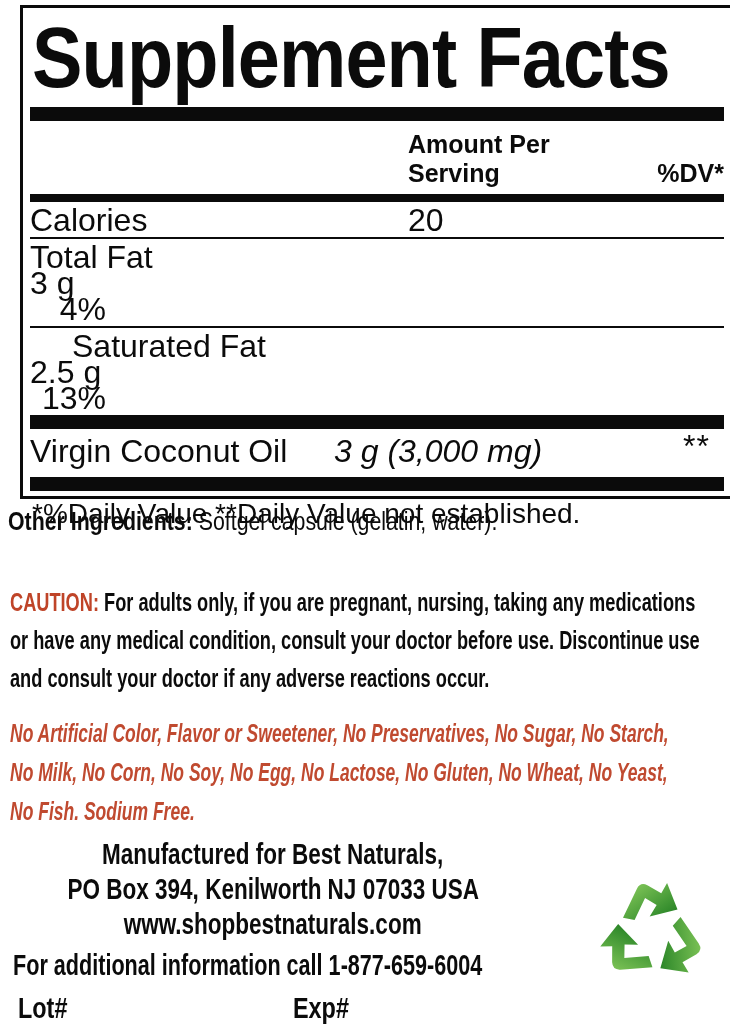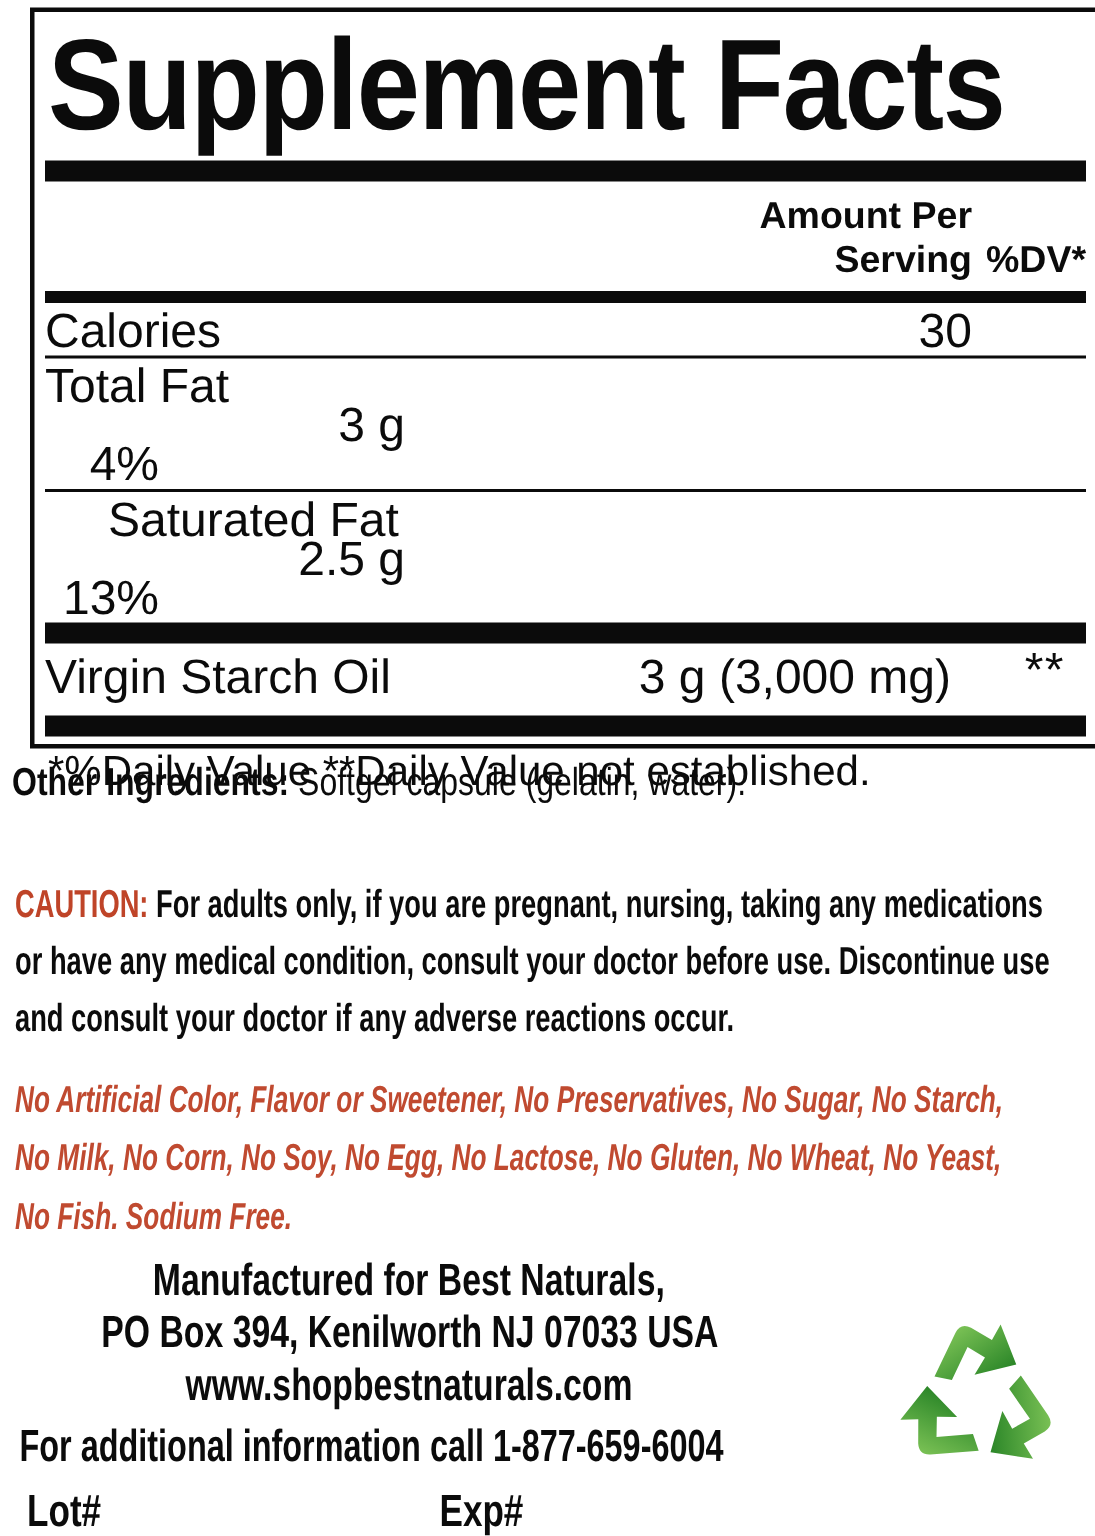--- a/index.html
+++ b/index.html
@@ -25,31 +25,31 @@
   .bar { background:#0b0b0b; }
   .bar-thick { height:14px; }
   .bar-mid { height:8px; }
   .bar-top { margin-top:10px; }
 
   .header-row {
     display:flex; align-items:flex-end; font-weight:bold; font-size:25px;
     padding:9px 0 6px;
   }
   .col-name { flex:1; }
-  .col-amount { width:240px; text-align:right; }
+  .col-amount { width:240px; text-align:left; }
   .col-dv { width:76px; text-align:right; }
 
   .data-row {
     display:flex; font-size:32px; line-height:26px; padding:5px 0 4px;
   }
   .data-row + .data-row { border-top:2px solid #0b0b0b;flex-direction:column; }
   .indent-1 .col-name { padding-left:42px; }
 
   .ingredient-row { padding:9px 0 13px; }
-  .ingredient-row .col-amount { width:300px; }
+  .ingredient-row .col-amount { width:300px;font-style:italic; }
   .ingredient-row .col-dv { width:90px; padding-right:14px; box-sizing:border-box; }
   .dv-est { position:relative; top:-5px; letter-spacing:1px; }
 
   .footnote { font-size:28px; padding:7px 0 0 2px; }
 
   
   .other-ingredients {
     position:absolute; left:8px; top:506px; font-size:26px; white-space:nowrap;
     transform:scaleX(0.82); transform-origin:0 0;
   }
@@ -103,38 +103,38 @@
   <div class="header-row">
     <div class="col-name"></div>
     <div class="col-amount">Amount Per Serving</div>
     <div class="col-dv">%DV*</div>
   </div>
 
   <div class="bar bar-mid"></div>
 
   <div class="data-row">
     <div class="col-name">Calories</div>
-    <div class="col-amount">30</div>
+    <div class="col-amount">20</div>
     <div class="col-dv"></div>
   </div>
   <div class="data-row">
     <div class="col-name">Total Fat</div>
     <div class="col-amount">3 g</div>
     <div class="col-dv">4%</div>
   </div>
   <div class="data-row indent-1">
     <div class="col-name">Saturated Fat</div>
     <div class="col-amount">2.5 g</div>
     <div class="col-dv">13%</div>
   </div>
 
   <div class="bar bar-thick"></div>
 
   <div class="data-row ingredient-row">
-    <div class="col-name">Virgin Starch Oil</div>
+    <div class="col-name">Virgin Coconut Oil</div>
     <div class="col-amount">3 g (3,000 mg)</div>
     <div class="col-dv"><span class="dv-est">**</span></div>
   </div>
 
   <div class="bar bar-thick"></div>
 
   <div class="footnote">*%Daily Value **Daily Value not established.</div>
 </div>
 
 <div class="other-ingredients">

